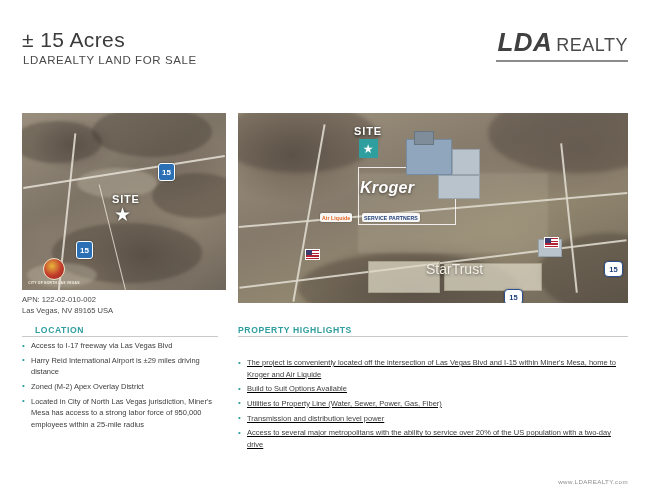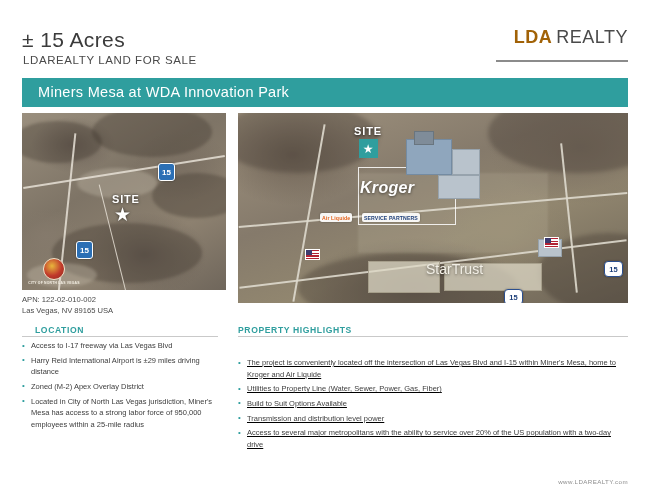--- a/index.html
+++ b/index.html
@@ -39,24 +39,25 @@
   }
   .logo {
     position: absolute;
     right: 22px;
     top: 27px;
     display: flex;
     align-items: baseline;
     gap: 4px;
   }
   .logo .lda {
-    font-size: 18px;
-    font-weight: 700;
-    color: #a16207;
+    font-size: 26px;
+    font-weight: 700;
+    color: #404040;
     letter-spacing: 0.5px;
+    font-style: italic;
   }
   .logo .realty {
     font-size: 18px;
     font-weight: 300;
     color: #4a4a4a;
     letter-spacing: 0.5px;
   }
   .logo-rule {
     position: absolute;
     right: 22px;
@@ -383,23 +384,20 @@
 <div id="page">
 
   <div class="hdr-title">± 15 Acres</div>
   <div class="hdr-sub">LDAREALTY LAND FOR SALE</div>
   <div class="logo">
     <span class="lda">LDA</span>
     <span class="realty">REALTY</span>
   </div>
   <div class="logo-rule"></div>
 
-  <div class="band">
-    <div class="band-text">Miners Mesa at WDA Innovation Park</div>
-  </div>
 
   <div class="locmap">
     <div class="terrain"></div>
     <div class="ridge" style="left:-10px;top:8px;width:90px;height:42px;"></div>
     <div class="ridge" style="left:70px;top:-6px;width:120px;height:50px;"></div>
     <div class="ridge" style="left:30px;top:110px;width:150px;height:60px;"></div>
     <div class="ridge" style="left:130px;top:60px;width:90px;height:45px;"></div>
     <div class="valley" style="left:55px;top:55px;width:80px;height:30px;"></div>
     <div class="valley" style="left:5px;top:150px;width:70px;height:24px;"></div>
     <div class="road" style="left:0px;top:58px;width:204px;height:1.6px;transform:rotate(-9deg);"></div>
@@ -466,20 +464,20 @@
     <li>Access to I-17 freeway via Las Vegas Blvd</li>
     <li>Harry Reid International Airport is ±29 miles driving distance</li>
     <li>Zoned (M-2) Apex Overlay District</li>
     <li>Located in City of North Las Vegas jurisdiction, Miner's Mesa  has access to  a strong labor force of 950,000 employees within a 25-mile radius</li>
   </ul>
 
   <div class="col-head col-right" style="top:325px;">PROPERTY HIGHLIGHTS</div>
   <div class="col-rule" style="left:238px;top:336px;width:390px;"></div>
   <ul class="bullets col-right" style="top:357px;text-decoration:underline;">
     <li>The project is conveniently located off the intersection of Las Vegas Blvd and I-15 within Miner's Mesa, home to Kroger and Air Liquide</li>
+    <li>Build to Suit Options Available</li>
     <li>Utilities to Property Line (Water, Sewer, Power, Gas, Fiber)</li>
-    <li>Build to Suit Options Available</li>
     <li>Transmission and distribution level power</li>
     <li>Access to several major metropolitans with the ability to service over 20% of the US population with a two-day drive</li>
   </ul>
 
   <div class="footer">www.LDAREALTY.com</div>
 </div>
 
 </body></html>

